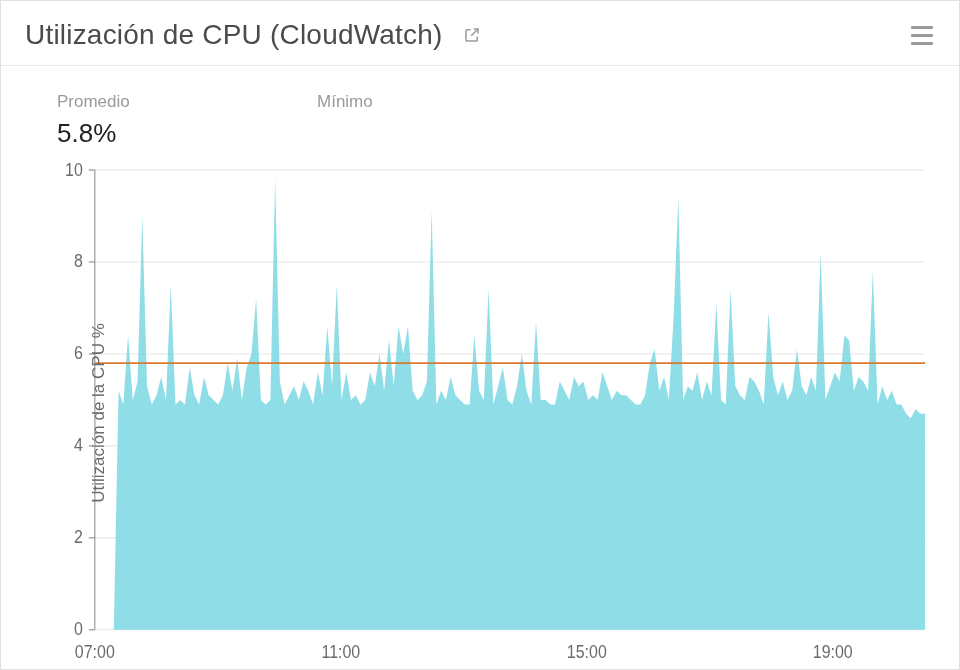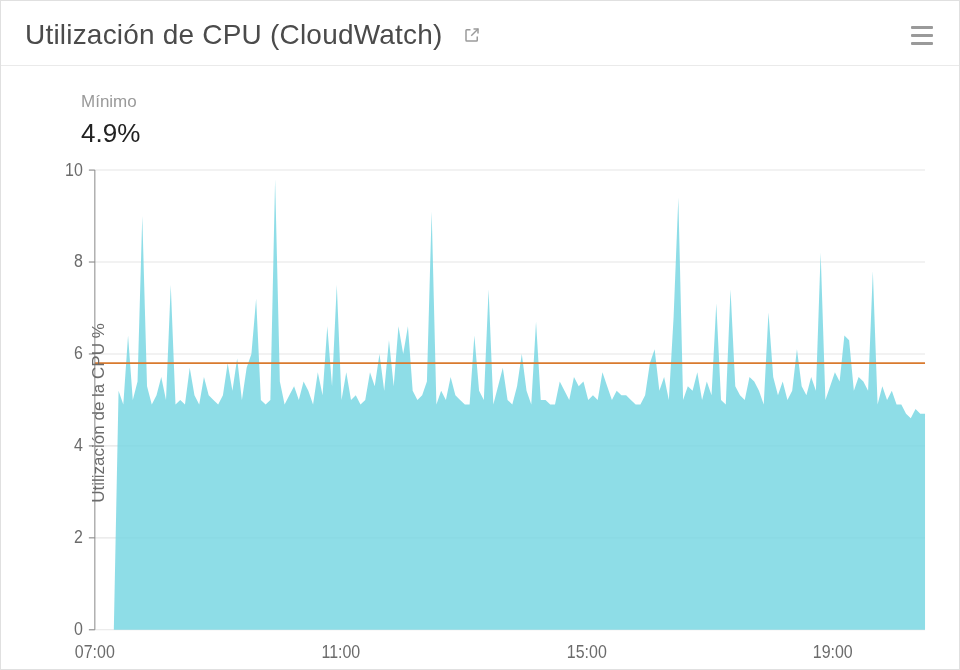--- a/index.html
+++ b/index.html
@@ -24,21 +24,21 @@
   .menu-icon { width: 26px; height: 26px; color:#9a9a9a; cursor:pointer; display:flex; flex-direction:column; justify-content:center; gap:5px; padding:2px; }
   .menu-icon span { display:block; height:3px; background:#9a9a9a; width:100%; border-radius:1px; }
 
   .stats-row {
     display:flex; padding: 26px 24px 8px 56px;
   }
   .stat { flex:0 0 auto; }
   .stat-label { font-size:17px; color:#9a9a9a; margin-bottom:6px; }
   .stat-value { font-size:26px; color:#222; font-weight:400; }
   .stat.avg  { width: 260px; }
-  .stat.min  { width: 440px; margin-left: 24px; }
+  .stat.min  { width: 440px; }
   .stat.max  { }
 
   .chart-wrap {
     flex:1 1 auto;
     position:relative;
     padding: 0 24px 0 24px;
   }
   .chart-wrap svg { width:100%; height:100%; display:block; }
 
   .y-axis-title {
@@ -65,23 +65,26 @@
       </span>
     </div>
     <div class="menu-icon">
       <span></span>
         <span></span>
         <span></span>
     </div>
   </div>
 
   <div class="stats-row">
+    <div class="stat avg">
+      <div class="stat-label">Promedio</div>
+      <div class="stat-value">5.8%</div>
+    </div>
     <div class="stat min">
       <div class="stat-label">Mínimo</div>
-      <div class="stat-value">4.9%</div>
     </div>
   </div>
 
   <div class="chart-wrap">
     <div class="y-axis-title">Utilización de la CPU %</div>
     <svg id="chart-svg" preserveAspectRatio="none" viewBox="0 0 912 470">
         <line x1="70" y1="434" x2="902" y2="434" stroke="#e6e6e6" stroke-width="1"></line>
         <text x="58" y="439" text-anchor="end" font-size="16" fill="#6b6b6b">0</text>
         <line x1="64" y1="434" x2="70" y2="434" stroke="#888888" stroke-width="1"></line>
         <line x1="70" y1="349.6" x2="902" y2="349.6" stroke="#e6e6e6" stroke-width="1"></line>

